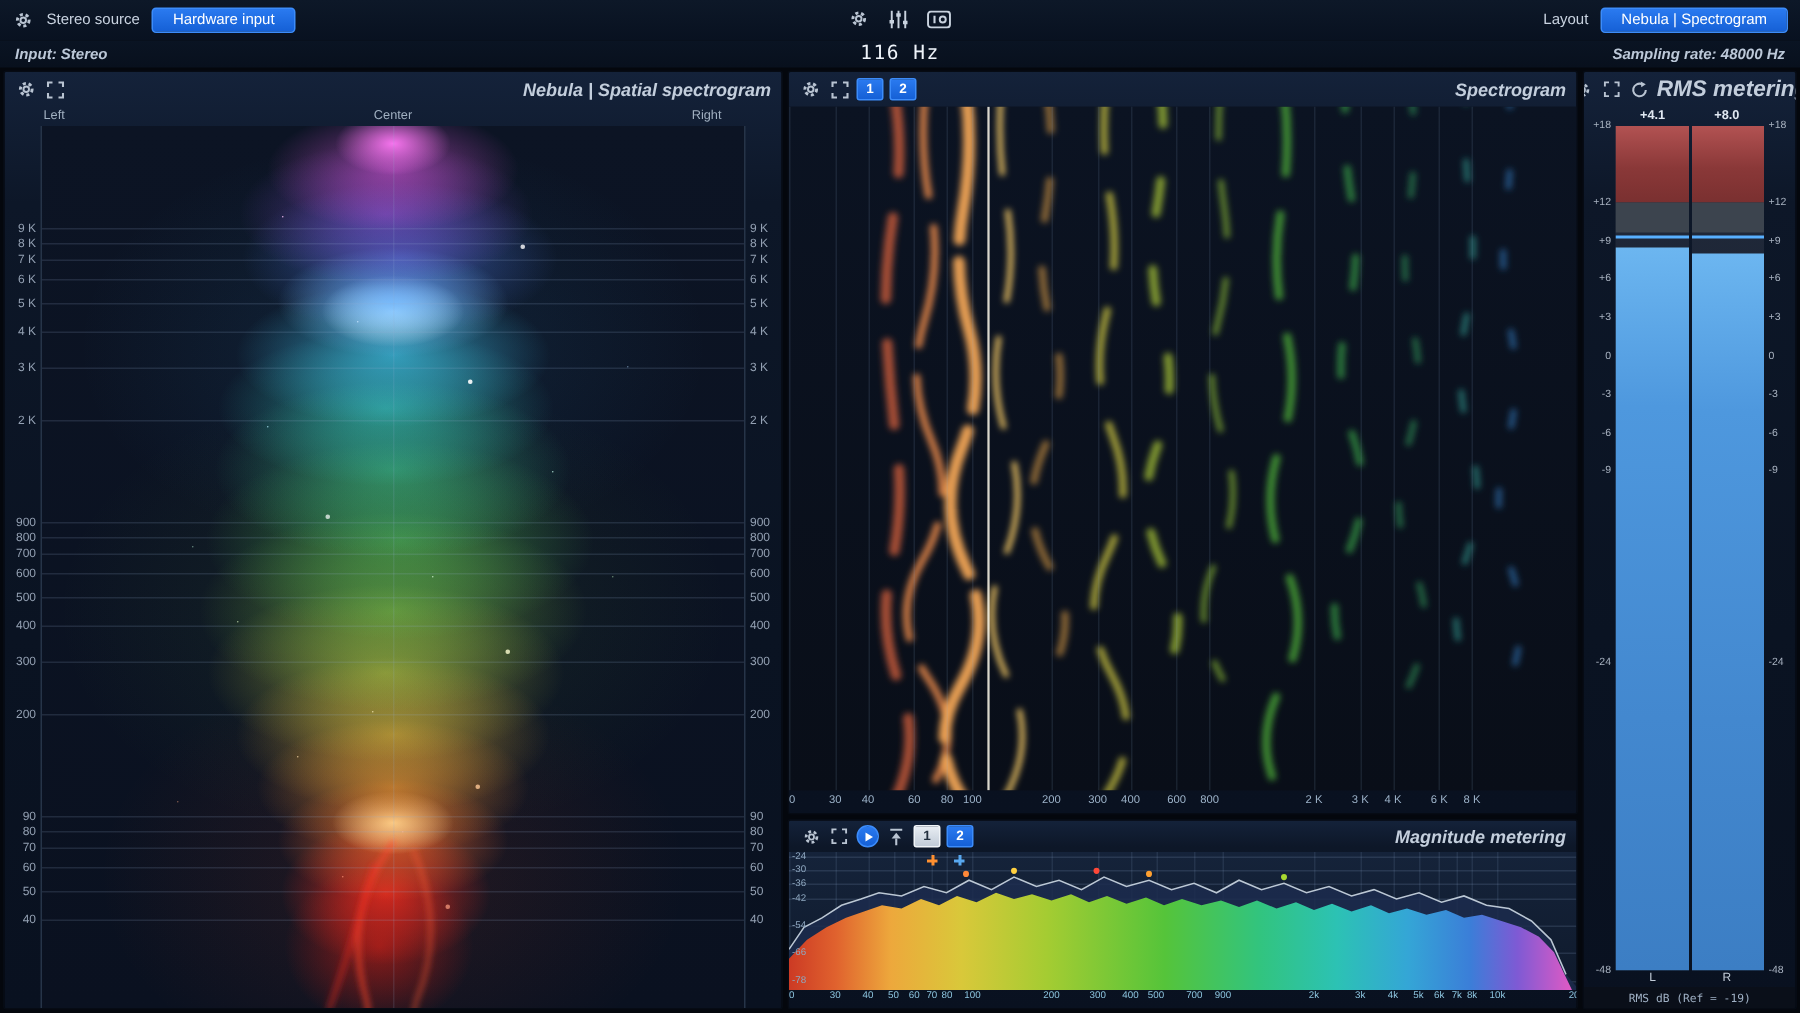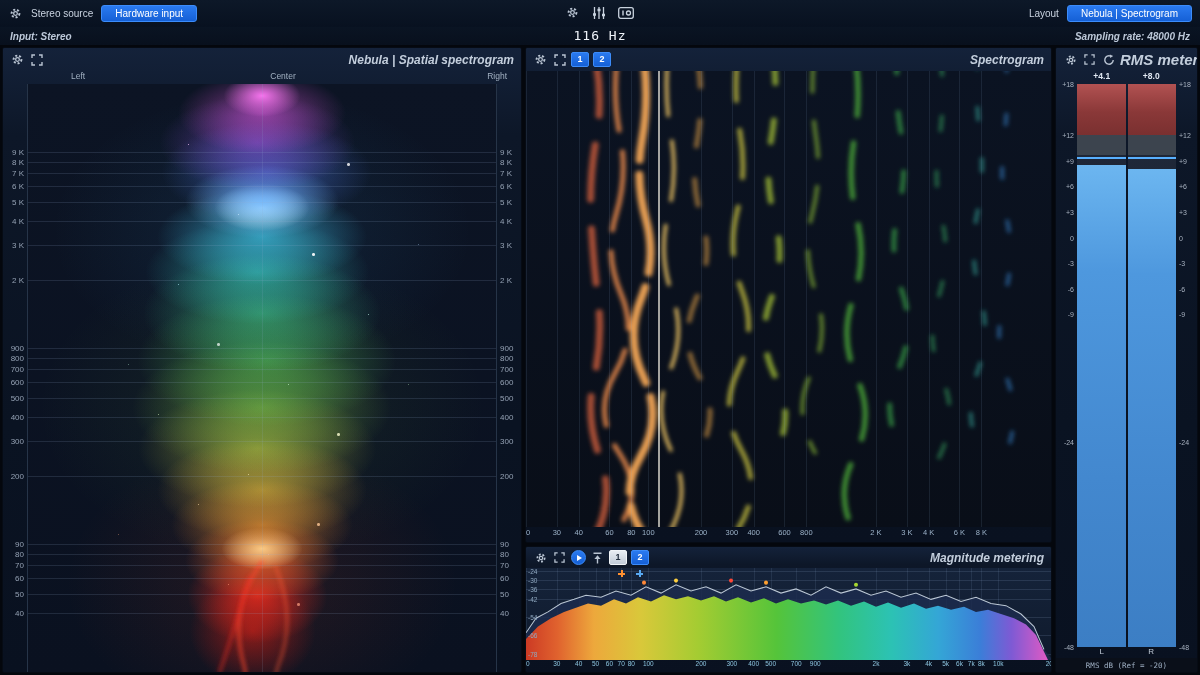--- a/index.html
+++ b/index.html
@@ -19,33 +19,33 @@
   .stat-txt{font-size:10px;font-style:italic;font-weight:bold;color:#bcc8d8;}
   .freq-readout{position:absolute;left:50%;top:1px;transform:translateX(-50%);
     font:13px "DejaVu Sans Mono",monospace;color:#eef3f9;letter-spacing:1px;}
 
   
   .main{position:absolute;left:2px;top:47px;right:2px;bottom:2px;display:grid;
     grid-template-columns:520px 527px 1fr;gap:3px;}
   .midcol{display:grid;grid-template-rows:1fr 127px;gap:3px;min-width:0;}
   .panel{display:flex;flex-direction:column;border-radius:2px;overflow:hidden;border:1px solid #060b14;
     background:linear-gradient(180deg,#14223a 0%,#0d1728 14%,#0a1322 60%,#091120 100%);min-height:0;}
-  .phead{display:flex;align-items:center;gap:4px;padding:0 7px;height:23px;flex:none;}
+  .phead{display:flex;align-items:center;gap:4px;padding:0 7px;height:23px;flex:none;justify-content:center;}
   .phead.small{height:21px;}
   .ptitle{margin-left:auto;font-style:italic;font-weight:bold;font-size:12px;color:#c3cedc;white-space:nowrap;}
   .iconbtn{display:flex;align-items:center;justify-content:center;width:15px;height:15px;cursor:pointer;flex:none;}
   .numbtn{width:18px;height:15px;border-radius:2px;background:linear-gradient(180deg,#2a7af0,#1560d6);
     border:1px solid #3c8cfa;color:#fff;font-size:9px;font-weight:bold;text-align:center;line-height:13px;cursor:pointer;flex:none;}
   .numbtn.off{background:linear-gradient(180deg,#e8edf3,#c2ccd8);border-color:#f0f4f8;color:#23303f;}
 
   
-  .axis-top{position:relative;height:13px;flex:none;font-size:8.5px;color:#a2b1c2;margin-left:42px;}
+  .axis-top{position:relative;height:13px;flex:none;font-size:8.5px;color:#a2b1c2;}
   .axis-top .al{position:absolute;left:26px;}
   .axis-top .ac{position:absolute;left:50%;transform:translateX(-50%);}
-  .axis-top .ar{position:absolute;right:14px;text-align:center;}
+  .axis-top .ar{position:absolute;right:40px;text-align:center;}
   .plot-wrap{flex:1;position:relative;margin:0 2px;min-height:0;}
   .tickcol{position:absolute;top:0;bottom:0;width:21px;}
   #sticks-l{left:0;} #sticks-r{right:0;}
   .stick{position:absolute;transform:translateY(-50%);font-size:8px;color:#94a1b3;white-space:nowrap;}
   #sticks-l .stick{right:2px;} #sticks-r .stick{left:2px;}
   .plot-inner{position:absolute;left:22px;right:22px;top:0;bottom:0;overflow:hidden;
     background:linear-gradient(180deg,#0c1424,#0a1120);border-left:1px solid #263448;border-right:1px solid #263448;}
   .hline{position:absolute;left:0;right:0;height:1px;background:rgba(150,175,210,.16);}
   .vline{position:absolute;top:0;bottom:0;width:1px;background:rgba(140,170,210,.13);}
   .vcenter{position:absolute;top:0;bottom:0;left:50%;width:1px;background:rgba(150,175,210,.14);}
@@ -570,15 +570,15 @@
           <div class="rtick" style="top: 36.3636%;">-6</div>
           <div class="rtick" style="top: 40.9091%;">-9</div>
           <div class="rtick" style="top: 63.6364%;">-24</div>
           <div class="rtick" style="top: 100%;">-48</div>
         </div>
     </div>
     <div class="chanrow">
       <div>L</div>
       <div>R</div>
     </div>
-    <div class="rms-footer">RMS dB (Ref = -20)</div>
+    <div class="rms-footer">RMS dB (Ref = -19)</div>
   </section>
 </div>
 
 </body></html>

